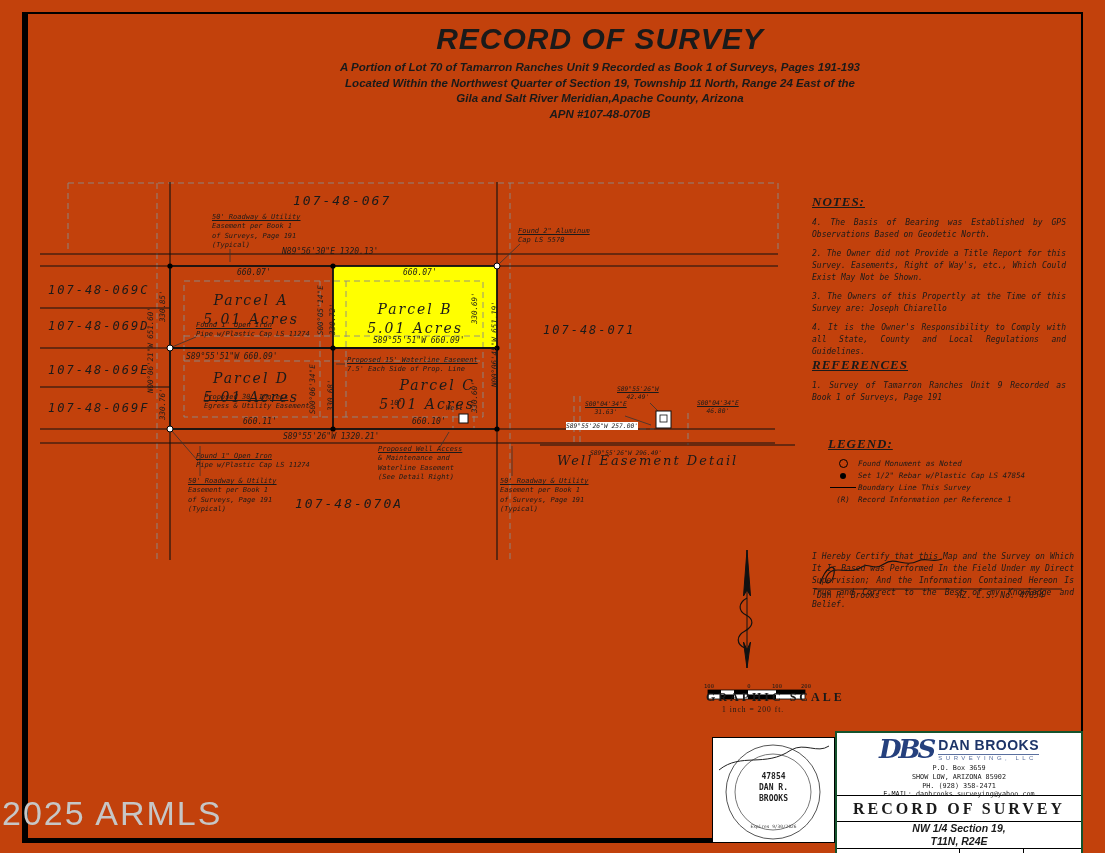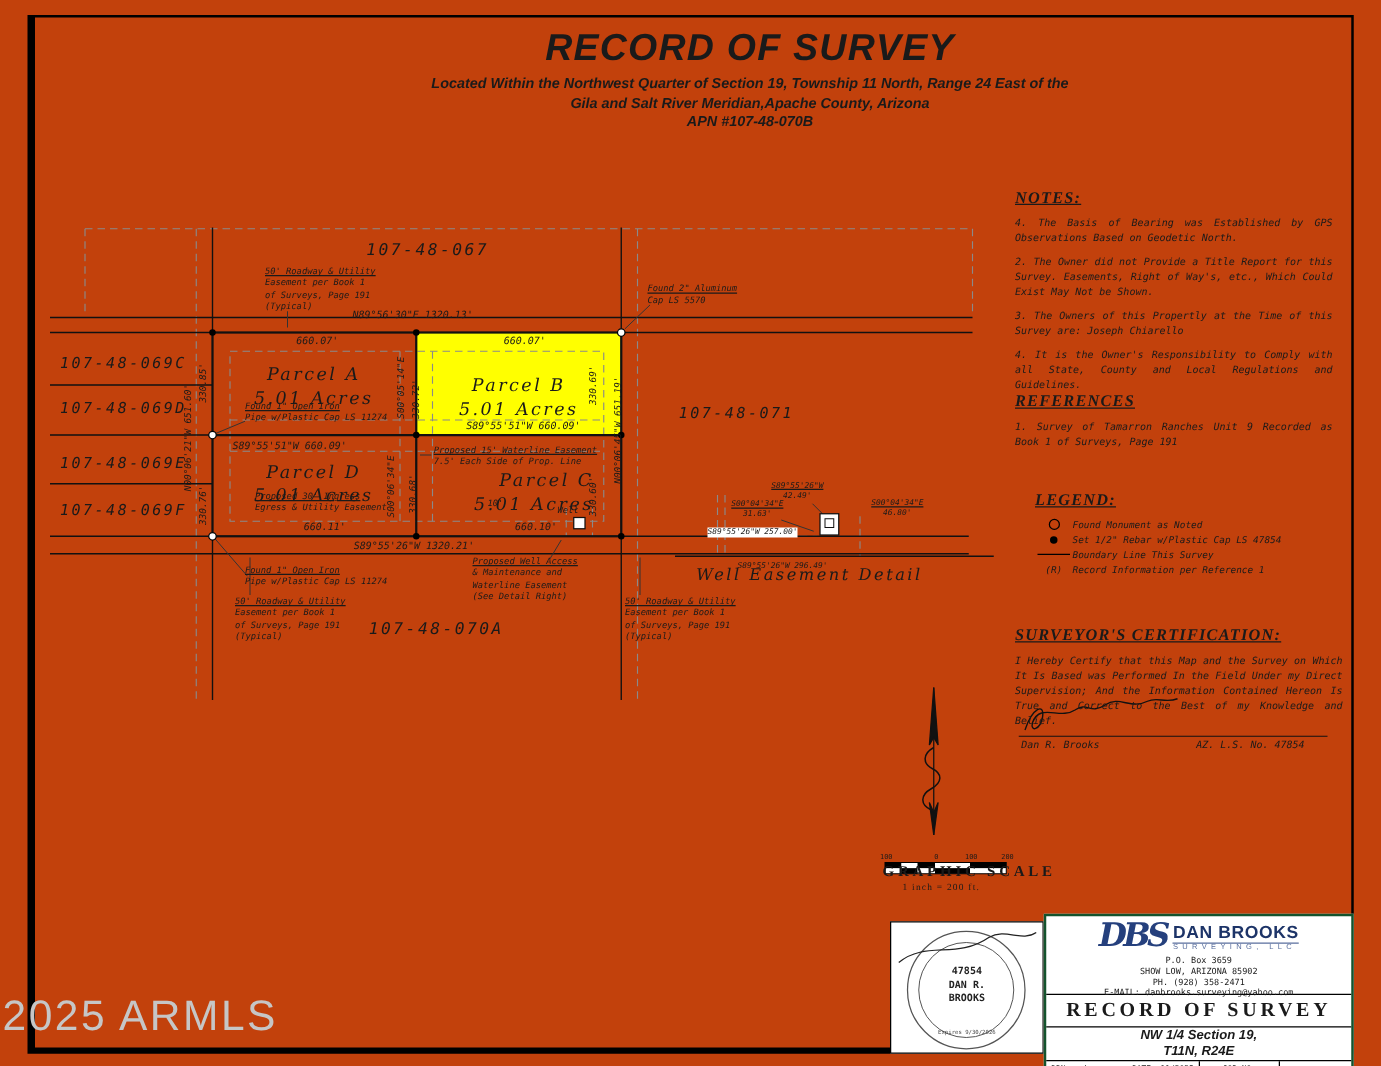--- a/index.html
+++ b/index.html
@@ -16,21 +16,21 @@
   .L{position:absolute;white-space:nowrap;font:italic 8px/1.2 "DejaVu Sans Mono",monospace;z-index:4;}
   .V{position:absolute;white-space:nowrap;font:italic 7.5px "DejaVu Sans Mono",monospace;
      transform:rotate(-90deg);transform-origin:0 100%;z-index:4;}
   .A{position:absolute;font:italic 7px/1.35 "DejaVu Sans Mono",monospace;z-index:4;}
   .A .u{text-decoration:underline;}
   .apn{position:absolute;font:italic 13px "DejaVu Sans Mono",monospace;letter-spacing:2px;z-index:4;white-space:nowrap;}
   .apn.small{font-size:12px;text-align:left;}
   .P{position:absolute;text-align:center;font:italic 14px/1.35 "DejaVu Serif",serif;letter-spacing:2px;z-index:4;}
   .tiny{font:italic 6.3px/1.3 "DejaVu Sans Mono",monospace;}
   
-  .sect{position:absolute;z-index:4;}
+  .sect{position:absolute;z-index:4;margin-top:44px;}
   .sect h2{margin:0;font:italic 700 13px "Liberation Serif",serif;text-decoration:underline;letter-spacing:1px;}
   .sect p{margin:7px 0 0 0;font:italic 8px/1.5 "DejaVu Sans Mono",monospace;text-align:justify;}
   .leg-row{display:flex;align-items:center;margin-top:3px;font:italic 7.5px "DejaVu Sans Mono",monospace;}
   .leg-sym{width:30px;display:flex;justify-content:center;align-items:center;flex:none;}
   .circle-open{width:7px;height:7px;border:1px solid #000;border-radius:50%;}
   .circle-filled{width:6px;height:6px;background:#000;border-radius:50%;}
   .line-sym{width:26px;height:0;border-top:1.6px solid #000;}
   .caption{position:absolute;font:italic 13px "DejaVu Serif",serif;letter-spacing:2px;z-index:4;white-space:nowrap;}
   
   .gs-h{position:absolute;font:600 12px "Liberation Serif",serif;letter-spacing:3px;z-index:4;}
@@ -152,20 +152,21 @@
       <rect x="721" y="694.5" width="13" height="4.5" fill="#000"></rect>
       <rect x="748" y="694.5" width="28" height="4.5" fill="#000"></rect>
     </g>
 
     <path d="M820,584 c6,-18 16,-22 14,-10 c-2,10 -10,12 -8,4 c6,-16 22,-2 34,-10 c10,-7 12,4 24,-4 c12,-8 20,4 34,-3 c8,-4 14,2 24,-2" stroke="#111" stroke-width="1.1" fill="none"></path>
     <path d="M815,589 H1062" stroke="#111" stroke-width="0.9"></path>
   </svg>
 
   <div class="hdr">
     <h1>RECORD OF SURVEY</h1>
+    <div class="sub">A Portion of Lot 70 of Tamarron Ranches Unit 9 Recorded as Book 1 of  Surveys, Pages 191-193</div>
     <div class="sub">Located Within the Northwest Quarter of Section 19, Township 11 North, Range 24 East of the</div>
     <div class="sub">Gila and Salt River Meridian,Apache County, Arizona</div>
     <div class="sub">APN #107-48-070B</div>
   </div>
 
   <div class="sect" style="left:812px;top:150px;width:254px;">
     <h2>NOTES:</h2>
     <p>4.   The Basis of Bearing was Established by GPS Observations Based on Geodetic North.</p>
     <p>2.   The Owner did not Provide a Title Report   for this Survey. Easements, Right of Way's, etc., Which Could Exist May Not be Shown.</p>
     <p>3.   The Owners of this Propertly at the Time of this Survey are:   Joseph Chiarello</p>
@@ -197,21 +198,20 @@
         </span>
       <span>Boundary Line This Survey</span>
     </div>
     <div class="leg-row">
       <span class="leg-sym">(R)</span>
       <span>Record Information per Reference 1</span>
     </div>
   </div>
 
   <div class="sect" style="left:812px;top:500px;width:262px;">
-    <h2>SURVEYOR'S CERTIFICATION:</h2>
     <p>I Hereby Certify that this Map and the Survey on Which It Is Based was Performed In the Field Under my Direct Supervision; And the Information Contained Hereon Is True and Correct to the Best of my Knowledge and Belief.</p>
   </div>
   <div class="cert-name" style="left:817px;top:591px;">Dan R. Brooks</div>
   <div class="cert-name" style="left:957px;top:591px;">AZ. L.S. No. 47854</div>
 
   <div class="apn" style="left:293px;top:193px;">107-48-067</div>
   <div class="apn small" style="left:48px;top:283px;width:110px;">107-48-069C</div>
   <div class="apn small" style="left:48px;top:319px;width:110px;">107-48-069D</div>
   <div class="apn small" style="left:48px;top:363px;width:110px;">107-48-069E</div>
   <div class="apn small" style="left:48px;top:401px;width:110px;">107-48-069F</div>

